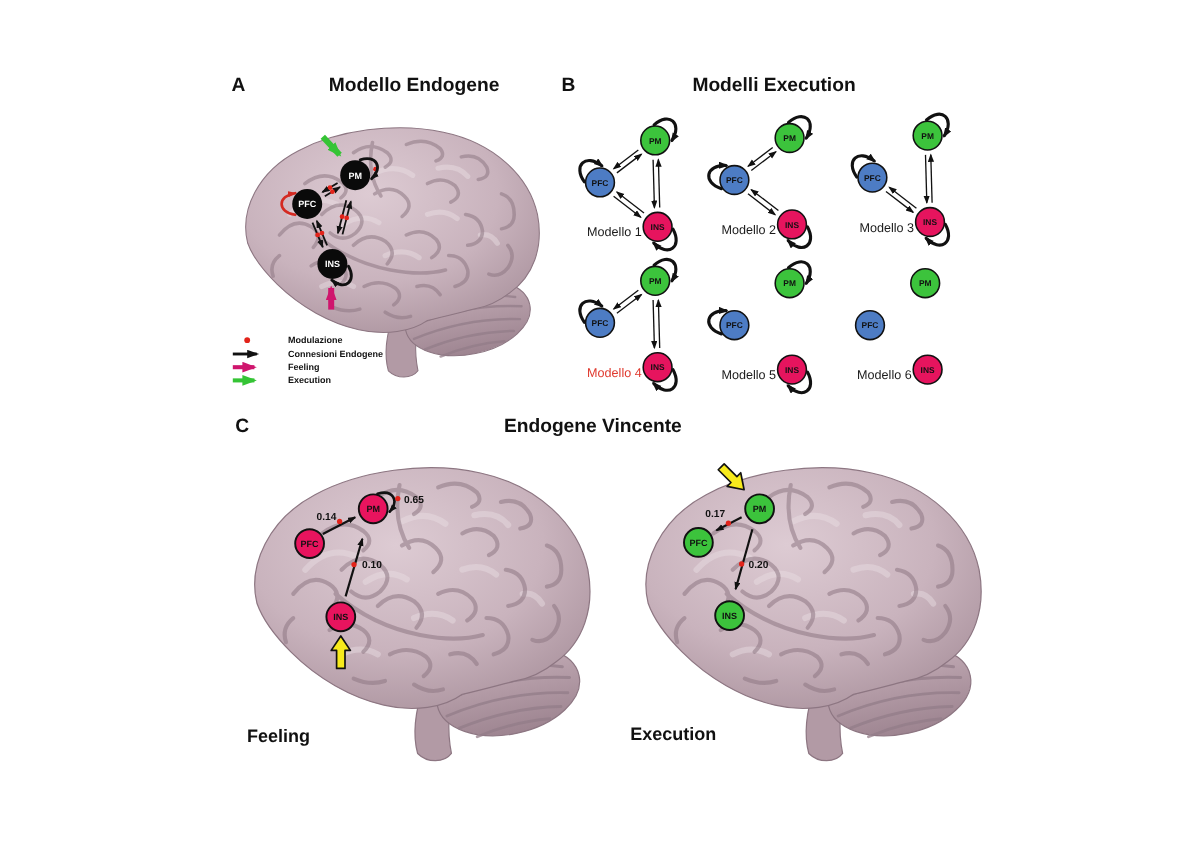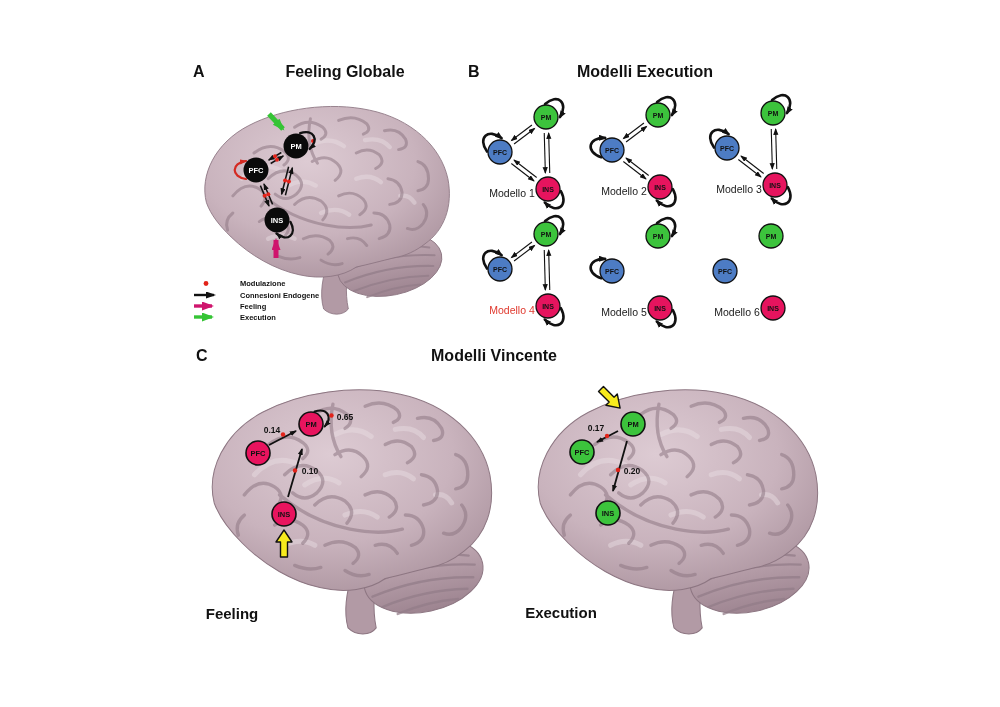--- a/index.html
+++ b/index.html
@@ -85,25 +85,25 @@
     <use href="#brainShape"></use>
   </svg>
   <svg class="abs" style="left:184px;top:374px" width="322" height="268" viewBox="0 0 320 266" preserveAspectRatio="none">
     <use href="#brainShape"></use>
   </svg>
   <svg class="abs" style="left:510px;top:374px" width="322" height="268" viewBox="0 0 320 266" preserveAspectRatio="none">
     <use href="#brainShape"></use>
   </svg>
 
   <div class="abs ptitle" style="left:193px;top:63px">A</div>
-  <div class="abs ptitle center" style="left:345px;top:63px">Feeling Globale</div>
+  <div class="abs ptitle center" style="left:345px;top:63px">Modello Endogene</div>
   <div class="abs ptitle" style="left:468px;top:63px">B</div>
   <div class="abs ptitle center" style="left:645px;top:63px">Modelli Execution</div>
   <div class="abs ptitle" style="left:196px;top:347px">C</div>
-  <div class="abs ptitle center" style="left:494px;top:347px">Modelli Vincente</div>
+  <div class="abs ptitle center" style="left:494px;top:347px">Endogene Vincente</div>
   <div class="abs caption center" style="left:232px;top:605px">Feeling</div>
   <div class="abs caption center" style="left:561px;top:604px">Execution</div>
 
   <svg id="annot" class="abs" style="left:0;top:0" width="1000" height="707" viewBox="0 0 1000 707">
     <defs>
       <marker id="mkA" markerUnits="userSpaceOnUse" markerWidth="9" markerHeight="7" refX="6" refY="2.6" orient="auto">
         <path d="M0,0 L7,2.6 L0,5.2 Z" fill="#111"></path>
       </marker>
       <marker id="mkB" markerUnits="userSpaceOnUse" markerWidth="9" markerHeight="7" refX="6" refY="2.6" orient="auto">
         <path d="M0,0 L7,2.6 L0,5.2 Z" fill="#111"></path>

